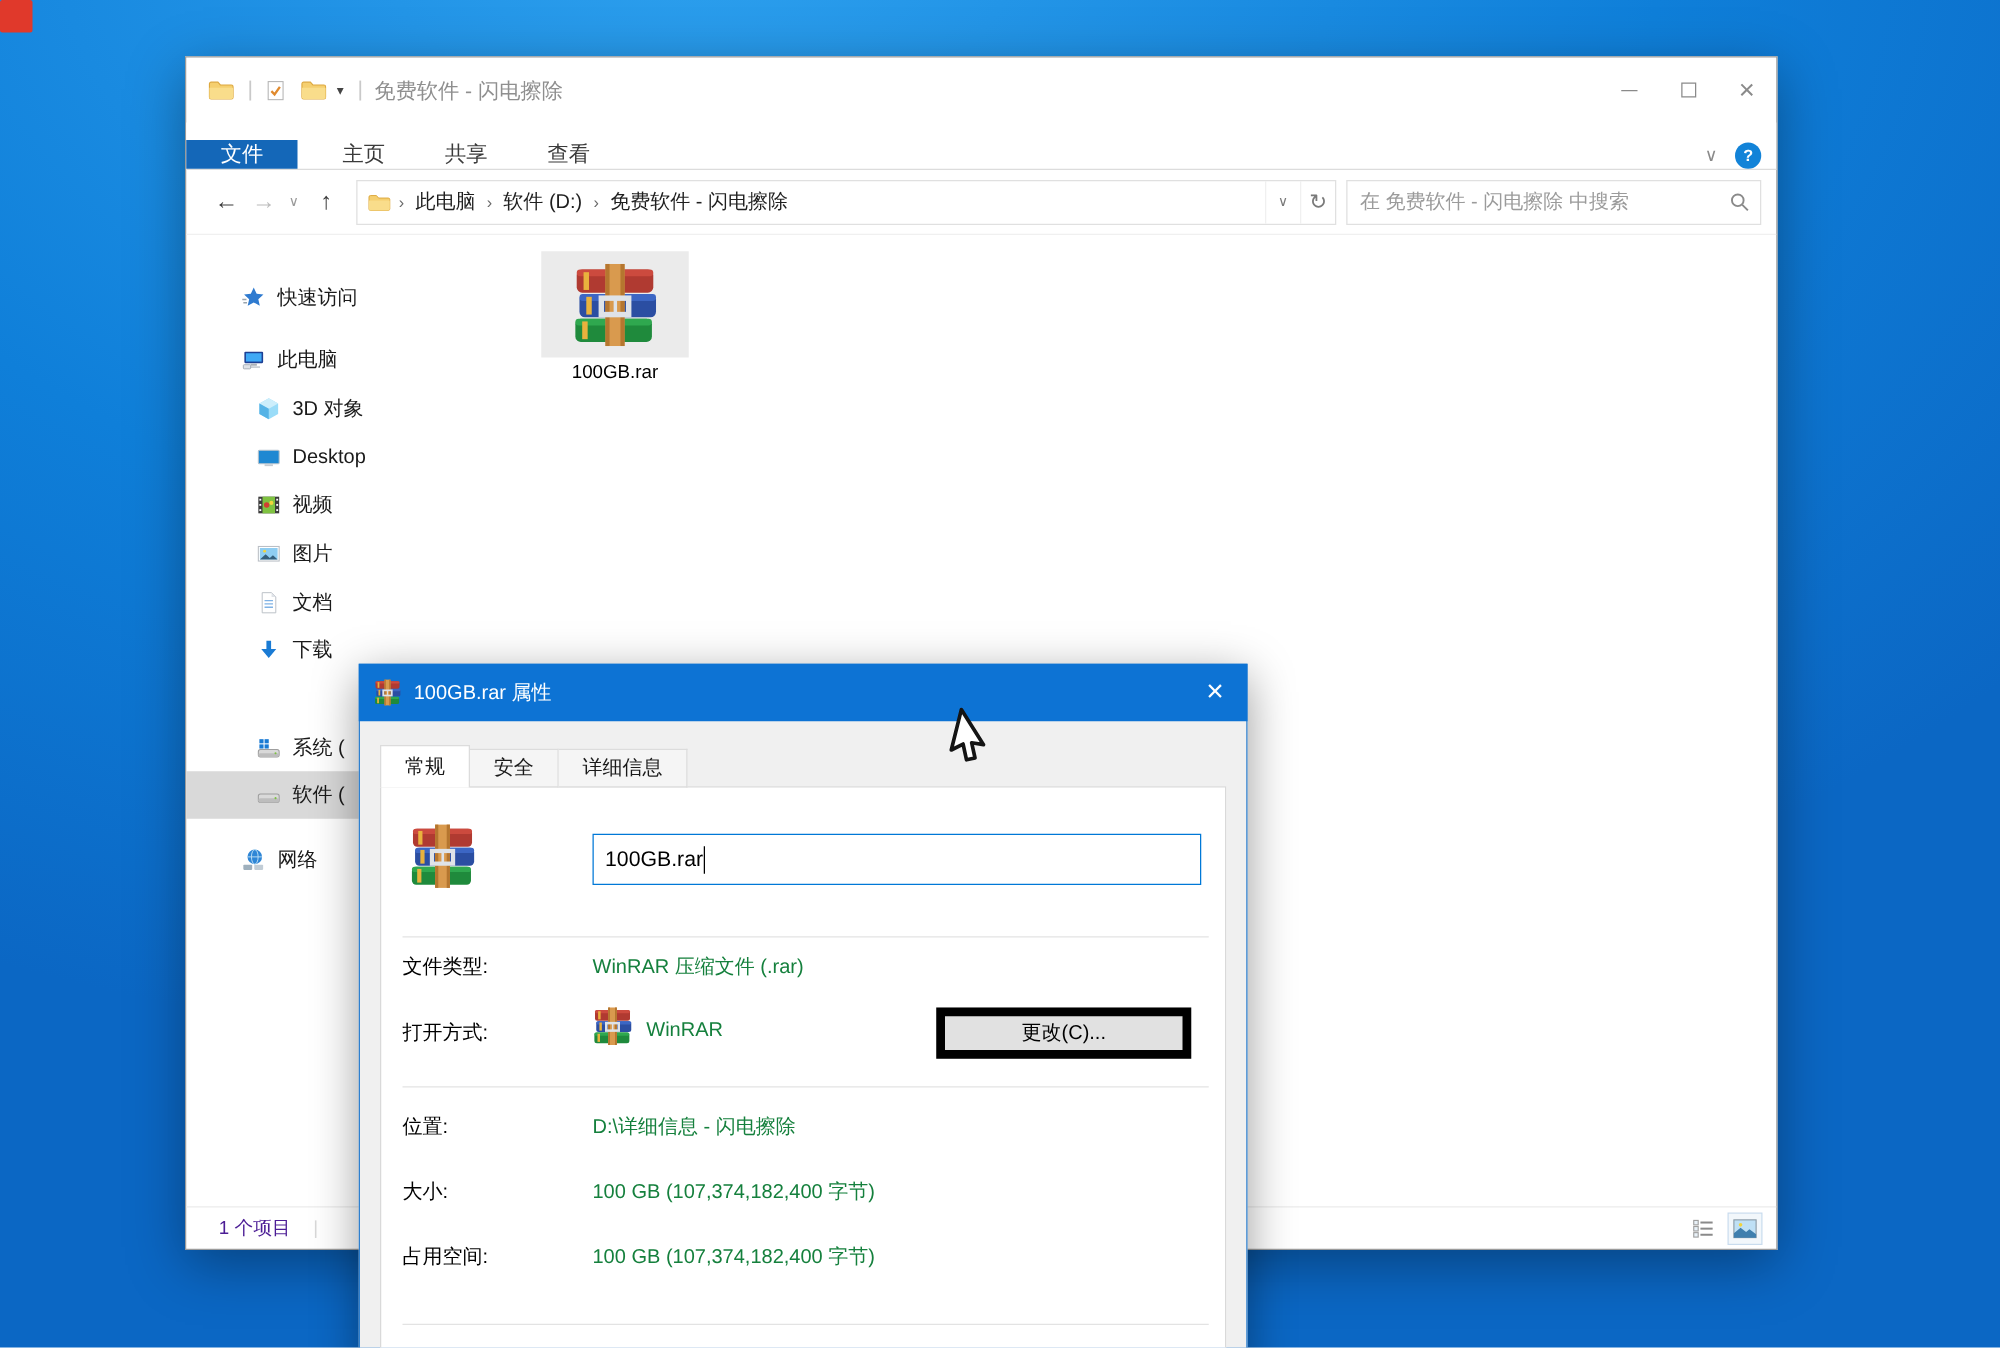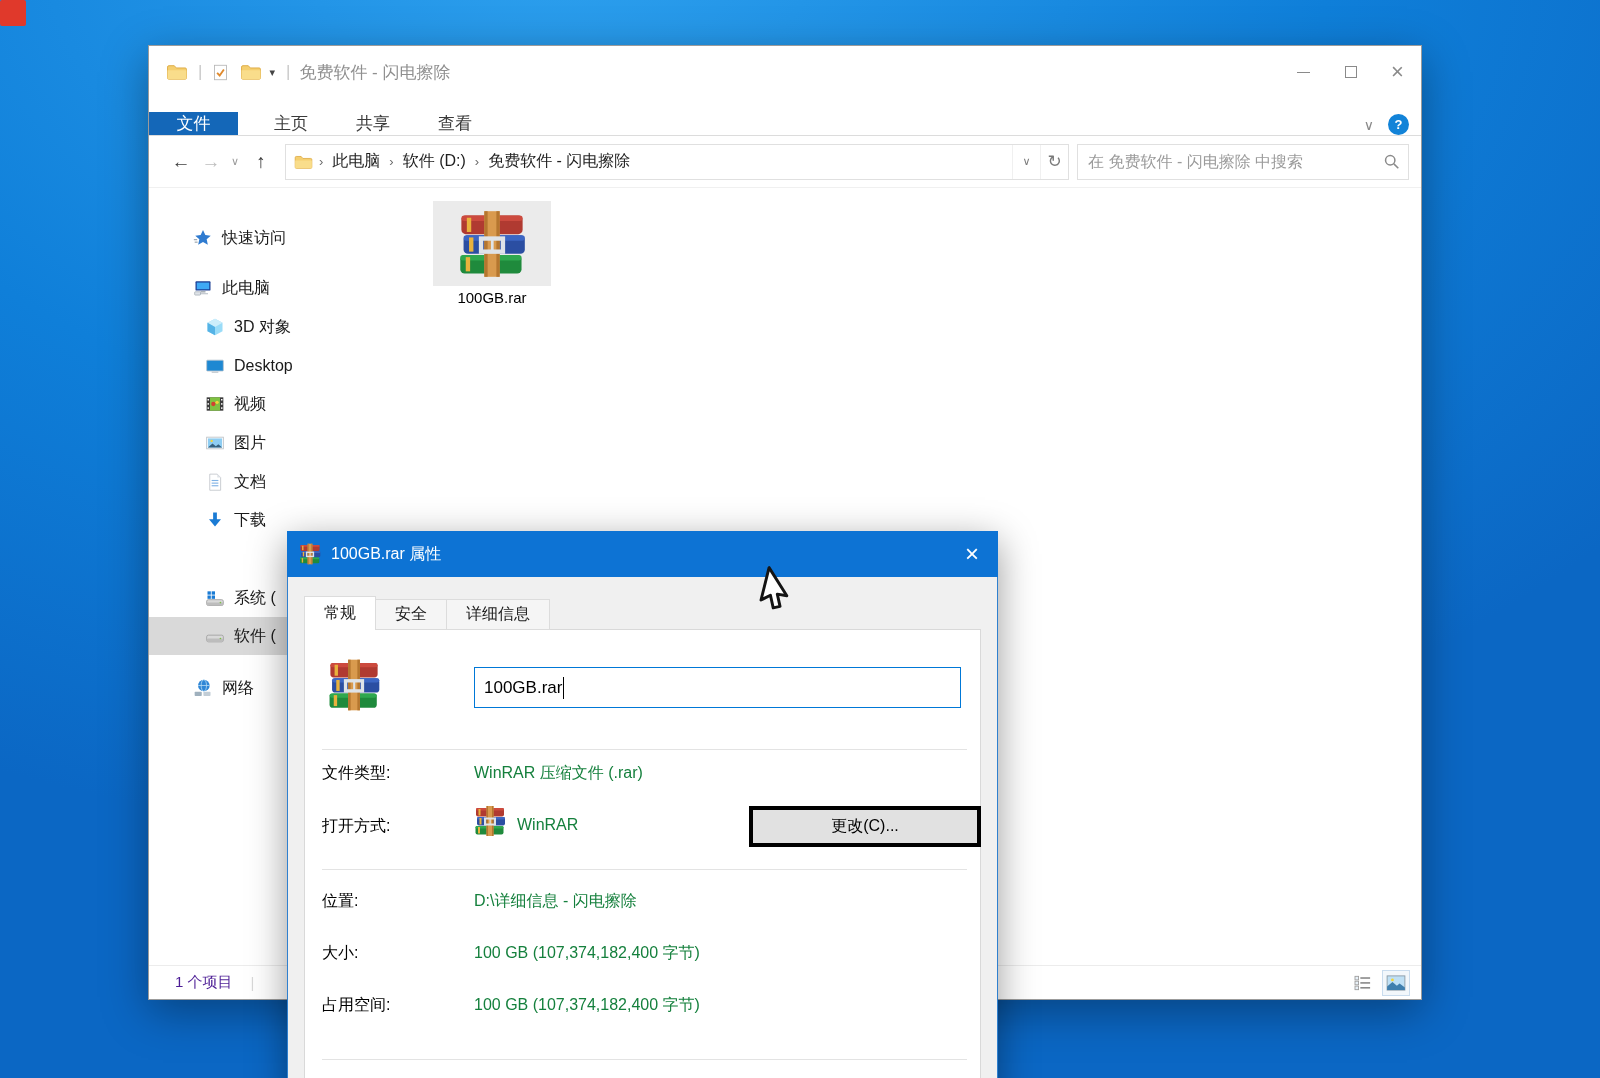--- a/index.html
+++ b/index.html
@@ -86,21 +86,21 @@
   .dlg-tabs { position:absolute; left:16px; top:64px; display:flex; align-items:flex-end; z-index:2; }
   .dtab { height:31px; padding:0 19px; display:flex; align-items:center; font-size:16px; color:#1a1a1a; background:#f5f5f5; border:1px solid #dcdcdc; border-left:none; }
   .dtab.active { height:34px; background:#fff; border:1px solid #dcdcdc; border-bottom:none; position:relative; z-index:3; }
   .dlg-panel { position:absolute; left:16px; top:97px; width:677px; height:466px; background:#fff; border:1px solid #d9d9d9; }
   .fld-label { position:absolute; left:17px; font-size:16px; color:#000; white-space:nowrap; }
   .fld-value { position:absolute; left:169px; font-size:16px; color:#15803d; white-space:nowrap; }
   .name-input { position:absolute; left:169px; top:37px; width:487px; height:41px; border:1px solid #0078d7; background:#fff; display:flex; align-items:center; padding-left:9px; }
   .name-input .txt { font-size:17px; color:#000; }
   .caret { width:1px; height:22px; background:#000; margin-left:1px; }
   .hsep { position:absolute; left:17px; width:645px; height:0; border-top:1px solid #e3e3e3; }
-  .change-btn { position:absolute; left:444px; top:176px; width:232px; height:41px; background:#e1e1e1; border:4px solid #000000; font-size:16px; color:#000; display:flex; align-items:center; justify-content:center; }
+  .change-btn { position:absolute; left:444px; top:176px; width:204px; height:41px; background:#e1e1e1; border:7px solid #000000; font-size:16px; color:#000; display:flex; align-items:center; justify-content:center; }
 
   .cursor { left:750px; top:565px; width:44px; height:48px; z-index:50; }
 
   .z1 { z-index:1; } .z3 { z-index:3; }
 </style>
 </head>
 <body>
 
 <svg width="0" height="0" style="position:absolute" aria-hidden="true">
   <defs>

